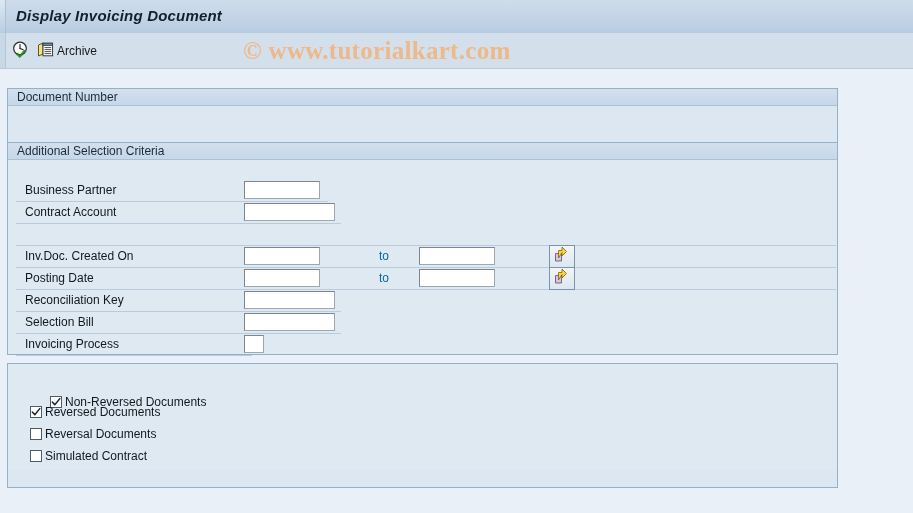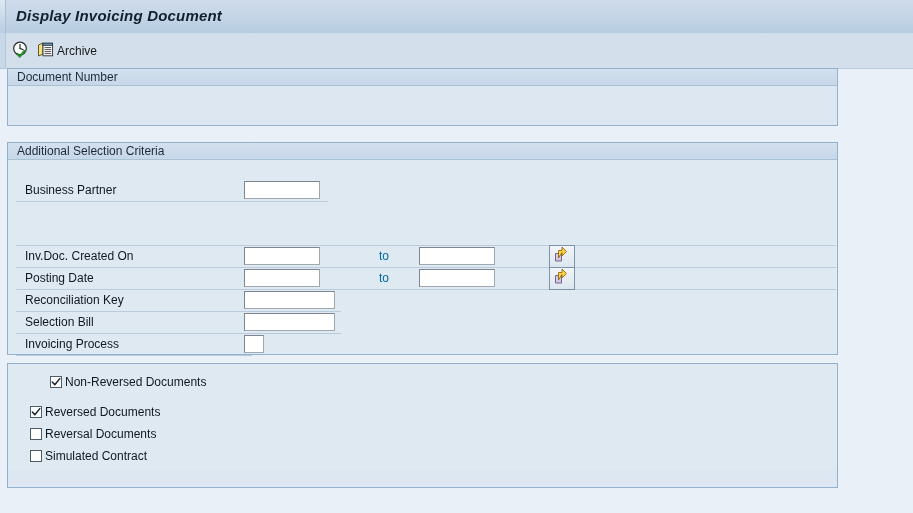--- a/index.html
+++ b/index.html
@@ -250,39 +250,45 @@
           <line x1="7.5" y1="5.6" x2="14.2" y2="5.6" stroke="#3a3a3a" stroke-width="0.9"></line>
           <line x1="7.5" y1="7.6" x2="14.2" y2="7.6" stroke="#3a3a3a" stroke-width="0.9"></line>
           <line x1="7.5" y1="9.6" x2="14.2" y2="9.6" stroke="#3a3a3a" stroke-width="0.9"></line>
           <line x1="7.5" y1="11.6" x2="14.2" y2="11.6" stroke="#3a3a3a" stroke-width="0.9"></line>
         </svg>
       </span>
       <span class="tb-label">Archive</span>
     </div>
   </div>
 
-
-  <div class="panel" style="top:68px; height:58px;">
+  <div class="watermark">© www.tutorialkart.com</div>
+
+  <div class="panel" style="top:88px; height:58px;">
     <div class="panel-header">
       <span>Document Number</span>
     </div>
   </div>
 
   <div class="panel" style="top:142px; height:213px;">
     <div class="panel-header">
       <span>Additional Selection Criteria</span>
     </div>
     <div class="panel-body" style="height:194px;">
 
       <div class="frow" style="top:20px;">
         <div class="fline" style="width:312px;"></div>
         <div class="flabel">Business Partner</div>
         <input class="finput" style="left: 236px; width: 76px;" type="text" value="">
       </div>
 
+      <div class="frow" style="top:42px;">
+        <div class="fline" style="width:325px;"></div>
+        <div class="flabel">Contract Account</div>
+        <input class="finput" style="left: 236px; width: 91px;" type="text" value="">
+      </div>
 
       <div class="spacer-line" style="top:85px; width:820px;"></div>
 
       <div class="frow" style="top:86px;">
         <div class="fline" style="width:820px;"></div>
         <div class="flabel">Inv.Doc. Created On</div>
         <input class="finput" style="left: 236px; width: 76px;" type="text" value="">
         <div class="to-text" style="left:371px;">to</div>
         <input class="finput" style="left: 411px; width: 76px;" type="text" value="">
         <div class="arrow-btn" style="left:541px; top:-1px;">
@@ -328,21 +334,21 @@
         <div class="flabel">Invoicing Process</div>
         <input class="finput" style="left: 236px; width: 20px;" type="text" value="">
       </div>
 
     </div>
   </div>
 
   <div class="panel" style="top:363px; height:125px;">
     <div class="panel-body" style="height:106px;">
 
-      <div class="cbrow" style="top:8px;padding-left:20px;">
+      <div class="cbrow" style="top:28px;padding-left:20px;">
         <span class="cbox">
           <svg width="10" height="10" viewBox="0 0 10 10">
             <path d="M1.3 5.0 L3.8 7.8 L8.8 1.6" fill="none" stroke="#1a2630" stroke-width="1.5" stroke-linecap="round" stroke-linejoin="round"></path>
           </svg>
         </span>
         <span class="cblabel">Non-Reversed Documents</span>
       </div>
 
       <div class="cbrow" style="top:38px;">
         <span class="cbox">

